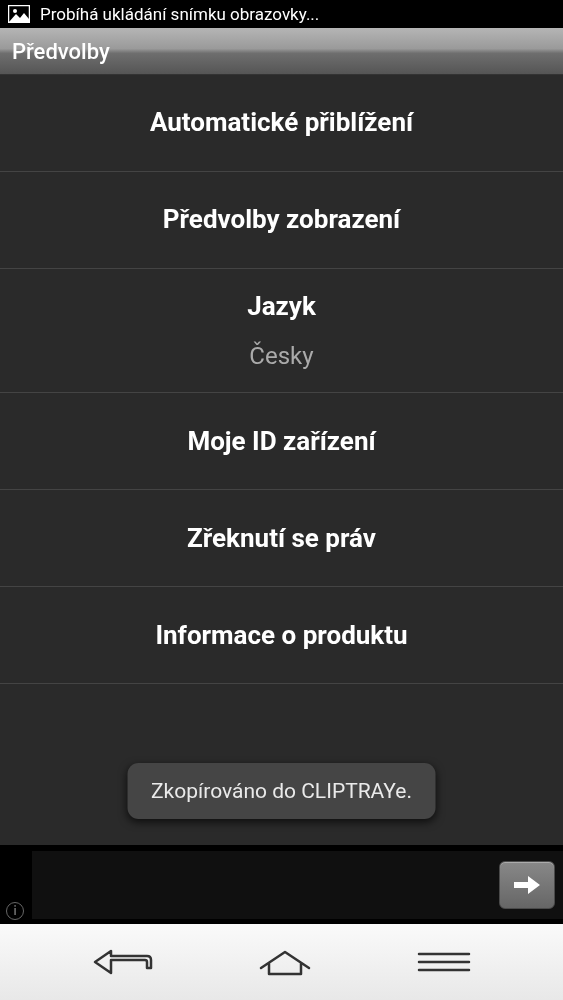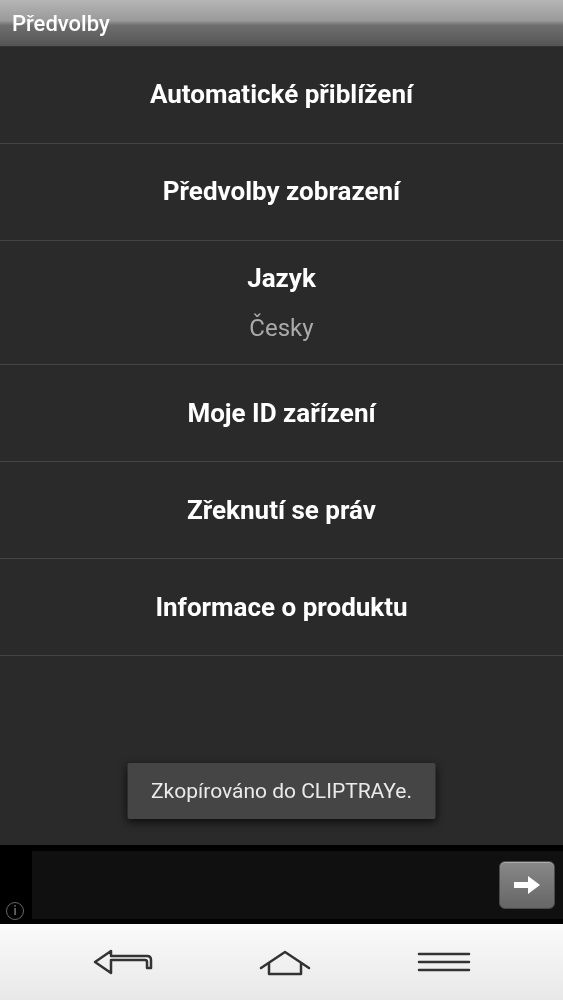--- a/index.html
+++ b/index.html
@@ -64,21 +64,21 @@
     }
     .toast {
       position: absolute;
       left: 50%;
       transform: translateX(-50%);
       top: 763px;
       background: #454545;
       color: #eaeaea;
       font-size: 21px;
       padding: 16px 24px;
-      border-radius: 2px;
+      border-radius: 11px;
       box-shadow: 0 3px 8px rgba(0,0,0,0.7);
       white-space: nowrap;
     }
     .ad-bar {
       position: absolute;
       left: 0;
       right: 0;
       top: 845px;
       height: 79px;
       background: #000;
@@ -149,20 +149,30 @@
       width: 563px;
       height: 1000px;
       background: #2a2a2a;
     }
   </style>
 </head>
 <body>
 
 <div class="container">
 
+  <div class="status-bar">
+    <span class="status-icon">
+      <svg width="22" height="18" viewBox="0 0 22 18">
+        <rect x="0.5" y="0.5" width="21" height="17" fill="none" stroke="#fff" stroke-width="1.5"></rect>
+        <circle cx="7" cy="6" r="2" fill="#fff"></circle>
+        <path d="M1 17 L8 9 L12 13 L16 8 L21 14 L21 17 Z" fill="#fff"></path>
+      </svg>
+    </span>
+    <span>Probíhá ukládání snímku obrazovky...</span>
+  </div>
 
   <div class="header">
     <span>Předvolby</span>
   </div>
 
   <div class="list">
     <div class="list-item">
       <div class="item-title">Automatické přiblížení</div>
     </div>
     <div class="list-item">

